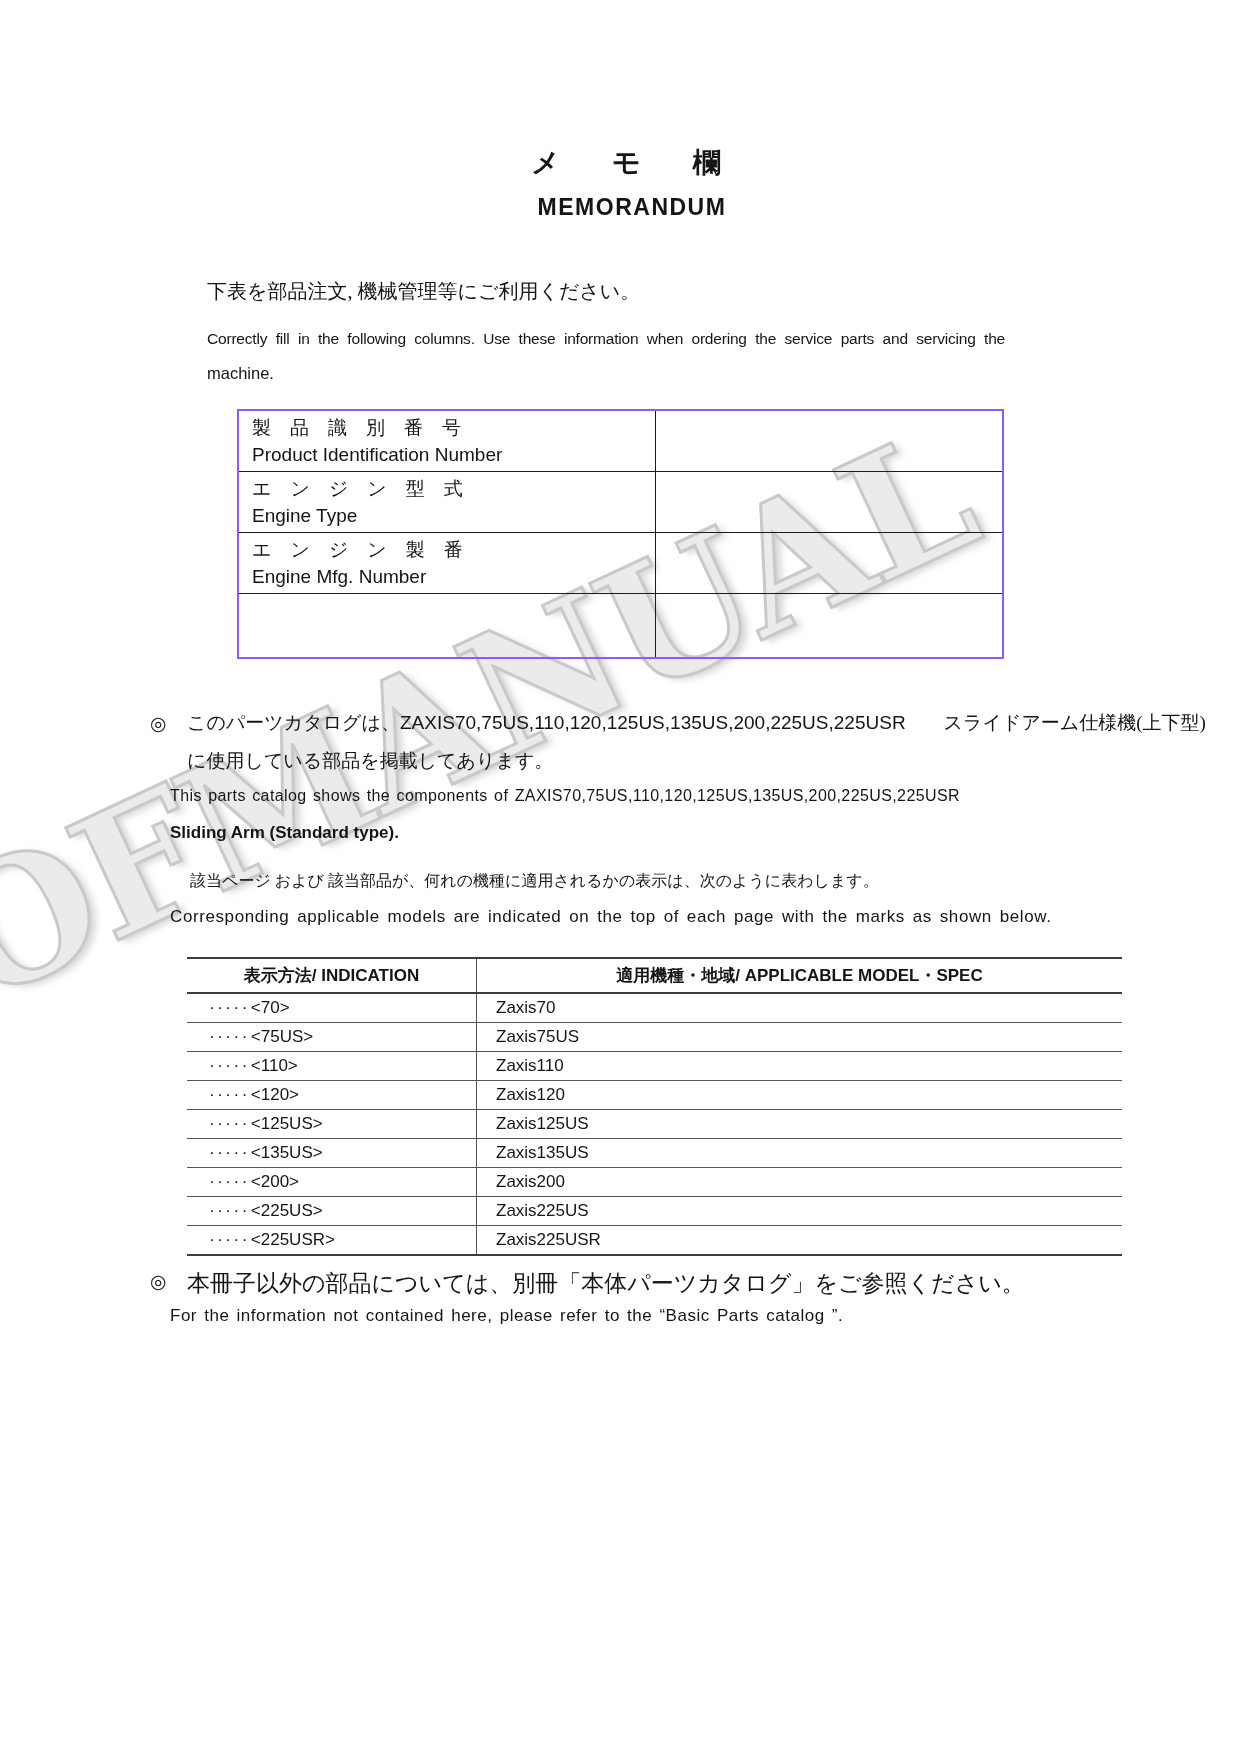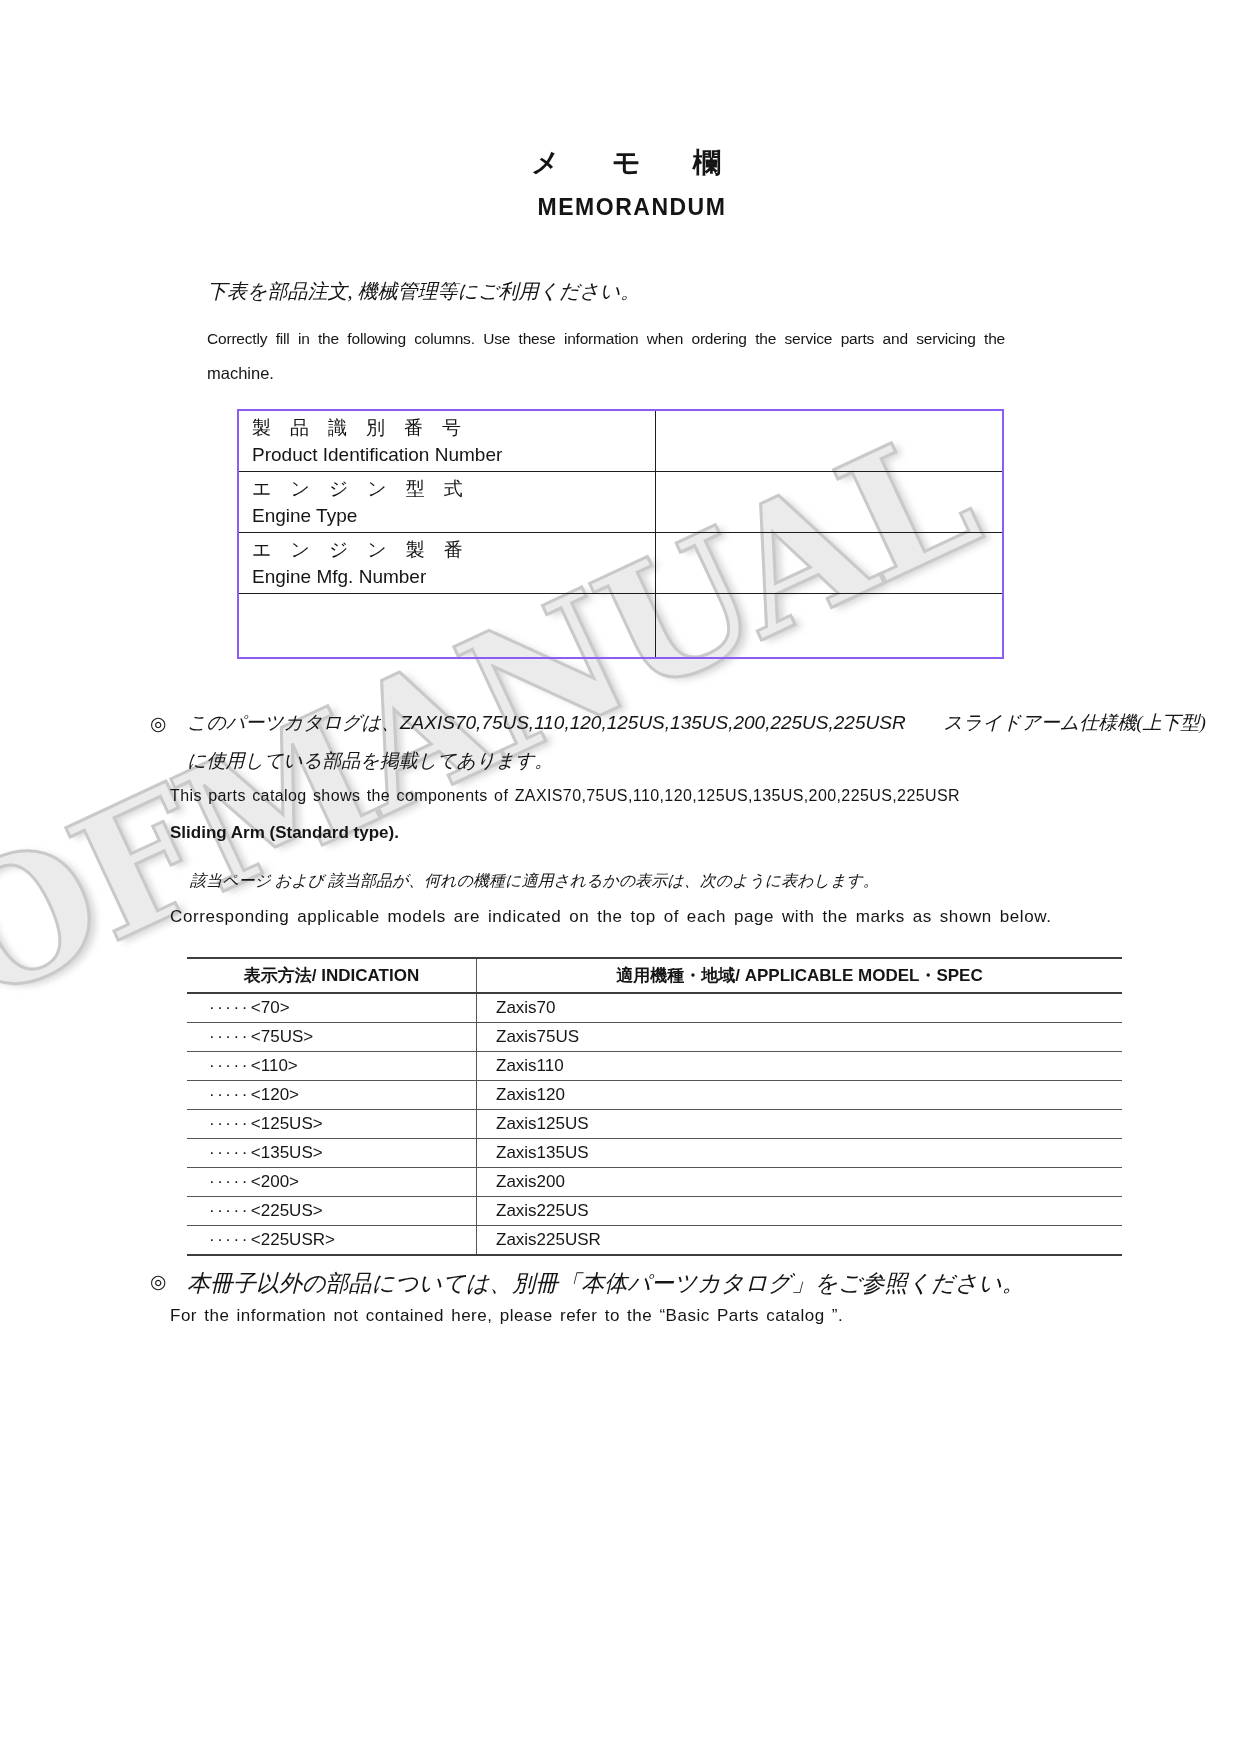--- a/index.html
+++ b/index.html
@@ -16,21 +16,21 @@
     font-size:170px;letter-spacing:-4px;color:#ebebeb;
     -webkit-text-stroke:3px #c9c9c9;
     text-shadow:2px 2px 0 #d9d9d9, 5px 5px 7px rgba(140,140,140,0.35);
     z-index:0;white-space:nowrap;user-select:none;
   }
   
   .title-block{left:232px;top:0;width:800px;text-align:center;}
   .title-jp{position:absolute;top:144px;left:0;width:100%;font-weight:bold;font-size:28px;letter-spacing:12px;white-space:nowrap;}
   .title-en{position:absolute;top:194px;left:0;width:100%;font-weight:bold;font-size:23px;letter-spacing:1.5px;}
   
-  .jpserif{font-family:"Liberation Serif","DejaVu Serif",serif;font-style:italic;}
+  .jpserif{font-family:"Liberation Serif","DejaVu Serif",serif;}
   .intro-jp{left:207px;top:278px;font-size:20px;white-space:nowrap;}
   .jline{white-space:nowrap;text-align:justify;text-align-last:justify;}
   .intro-en1{left:207px;top:330px;width:798px;font-size:15.5px;letter-spacing:-0.2px;}
   .intro-en2{left:207px;top:364px;font-size:16.5px;}
   
   .idtable{left:237px;top:409px;width:767px;border-collapse:collapse;table-layout:fixed;border:2px solid #8b5cf6;}
   .idtable td{border:1.5px solid #1c1c1c;vertical-align:middle;padding:0;}
   .idtable td.lbl{width:397px;padding:3px 6px 3px 13px;}
   .idtable tr{height:61px;}
   .idtable tr.empty{height:64px;}

